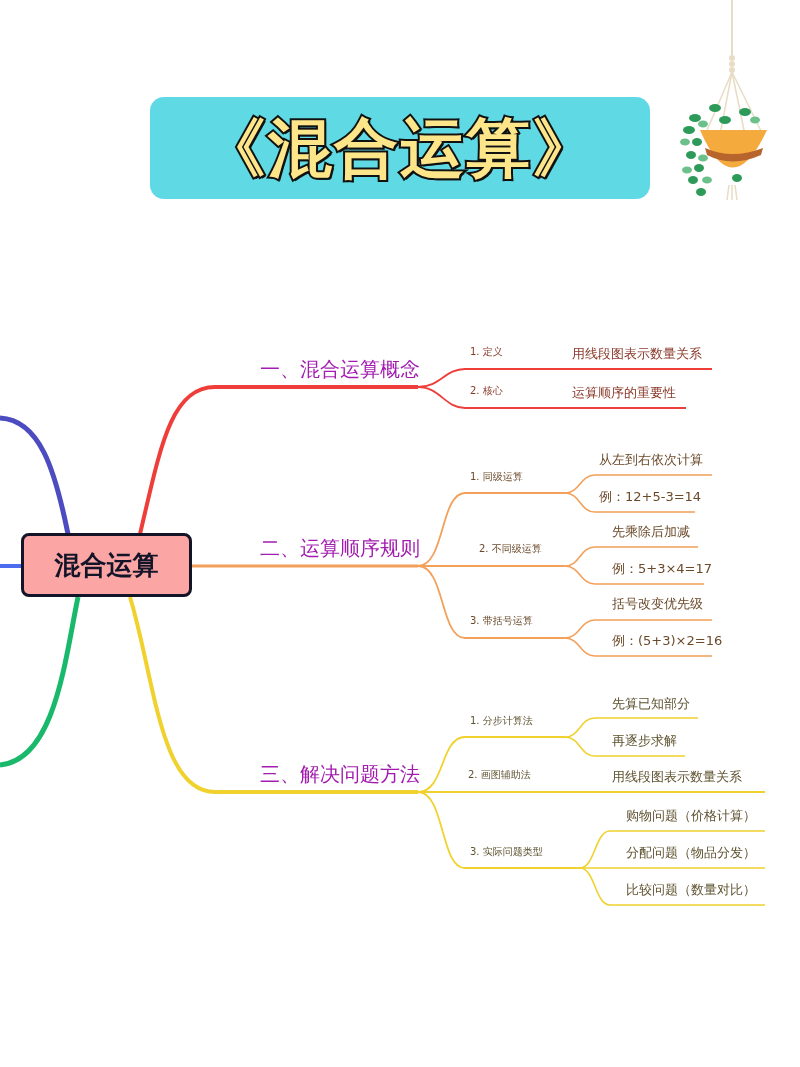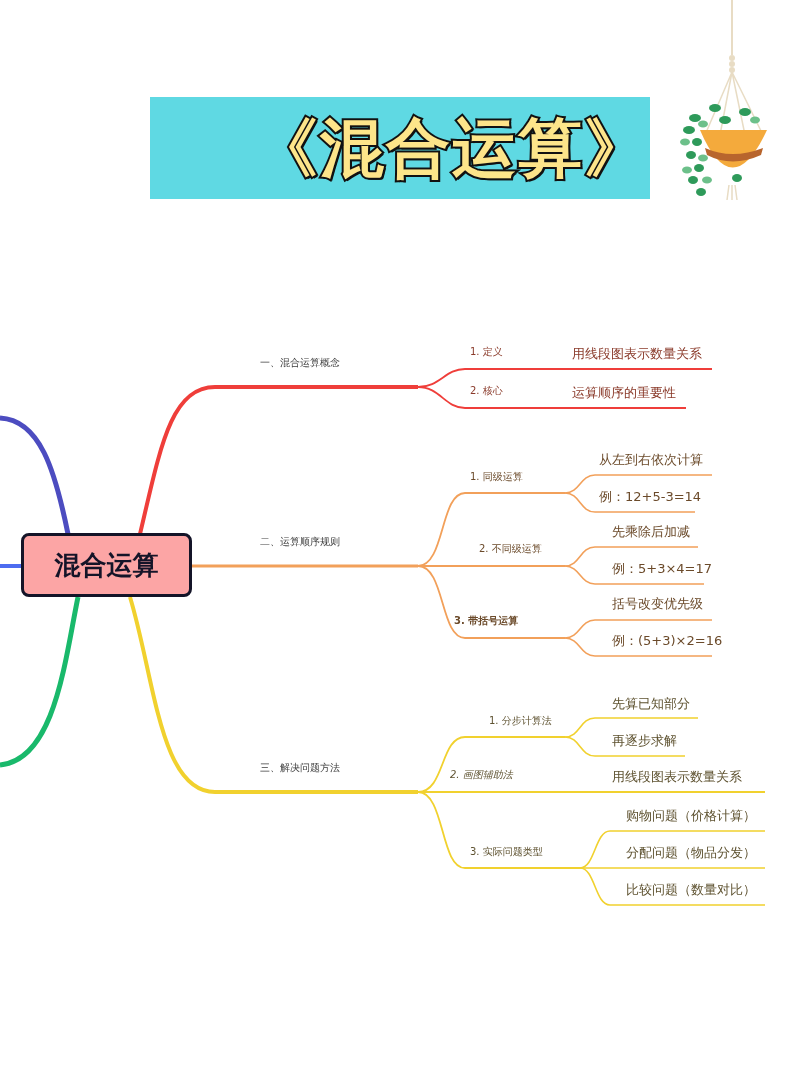--- a/index.html
+++ b/index.html
@@ -2,37 +2,37 @@
 <html><head>
   <meta charset="utf-8">
   <style>
     html, body { margin: 0; padding: 0; }
     body {
       width: 800px; height: 1067px; background: #ffffff; position: relative; overflow: hidden;
       font-family: "DejaVu Sans", "Liberation Sans", sans-serif;
     }
     .title-banner {
       position: absolute; left: 150px; top: 97px; width: 500px; height: 102px;
-      background: #5fd9e3; display: flex; align-items: center; justify-content: flex-end;
+      background: #5fd9e3; display: flex; align-items: center; justify-content: center; border-radius: 14px;
     }
     .title-text {
       font-size: 64px; font-weight: bold; color: #fde58a; letter-spacing: 2px;
       -webkit-text-stroke: 4px #111111; paint-order: stroke fill;
       text-shadow: 2px 2px 0 #111;
     }
     .plant { position: absolute; left: 675px; top: 0; width: 100px; height: 210px; }
     svg.map { position: absolute; left: 0; top: 0; }
     .center-node {
       position: absolute; left: 21px; top: 533px; width: 171px; height: 64px;
       border: 3px solid #141428; border-radius: 8px; background: #fca5a5; box-sizing: border-box;
       display: flex; align-items: center; justify-content: center;
       font-size: 26px; font-weight: bold; color: #141428;
     }
     .lbl { position: absolute; white-space: nowrap; }
-    .l1 { font-size: 10px; color: #404040; font-weight: normal; }
+    .l1 { font-size: 20px; color: #a21caf; font-weight: normal; }
     .l2 { font-size: 10px; }
     .l3 { font-size: 13px; }
     .red { color: #8a3a2a; }
     .orange { color: #6b4a2a; }
     .yellow { color: #5e5230; }
   </style>
 </head>
 <body>
 
 <div class="title-banner">
@@ -113,26 +113,26 @@
 <span class="lbl l2 red" style="left:470px;top:384px;">2. 核心</span>
 <span class="lbl l3 red" style="left:572px;top:384px;">运算顺序的重要性</span>
 
 <span class="lbl l1" style="left:260px;top:535px;">二、运算顺序规则</span>
 <span class="lbl l2 orange" style="left:470px;top:470px;">1. 同级运算</span>
 <span class="lbl l3 orange" style="left:599px;top:451px;">从左到右依次计算</span>
 <span class="lbl l3 orange" style="left:599px;top:488px;">例：12+5-3=14</span>
 <span class="lbl l2 orange" style="left:470px;top:542px;margin-left:9px;">2. 不同级运算</span>
 <span class="lbl l3 orange" style="left:612px;top:523px;">先乘除后加减</span>
 <span class="lbl l3 orange" style="left:612px;top:560px;">例：5+3×4=17</span>
-<span class="lbl l2 orange" style="left:454px;top:614px;font-weight:bold;">3. 带括号运算</span>
+<span class="lbl l2 orange" style="left:470px;top:614px;">3. 带括号运算</span>
 <span class="lbl l3 orange" style="left:612px;top:595px;">括号改变优先级</span>
 <span class="lbl l3 orange" style="left:612px;top:632px;">例：(5+3)×2=16</span>
 
 <span class="lbl l1" style="left:260px;top:761px;text-align:right;">三、解决问题方法</span>
-<span class="lbl l2 yellow" style="left:470px;top:714px;margin-left:19px;">1. 分步计算法</span>
+<span class="lbl l2 yellow" style="left:470px;top:714px;">1. 分步计算法</span>
 <span class="lbl l3 yellow" style="left:612px;top:695px;">先算已知部分</span>
 <span class="lbl l3 yellow" style="left:612px;top:732px;">再逐步求解</span>
-<span class="lbl l2 yellow" style="left:450px;top:768px;font-style:italic;">2. 画图辅助法</span>
+<span class="lbl l2 yellow" style="left:468px;top:768px;">2. 画图辅助法</span>
 <span class="lbl l3 yellow" style="left:612px;top:768px;">用线段图表示数量关系</span>
 <span class="lbl l2 yellow" style="left:470px;top:845px;">3. 实际问题类型</span>
 <span class="lbl l3 yellow" style="left:626px;top:807px;">购物问题（价格计算）</span>
 <span class="lbl l3 yellow" style="left:626px;top:844px;">分配问题（物品分发）</span>
 <span class="lbl l3 yellow" style="left:626px;top:881px;">比较问题（数量对比）</span>
 
 </body></html>

